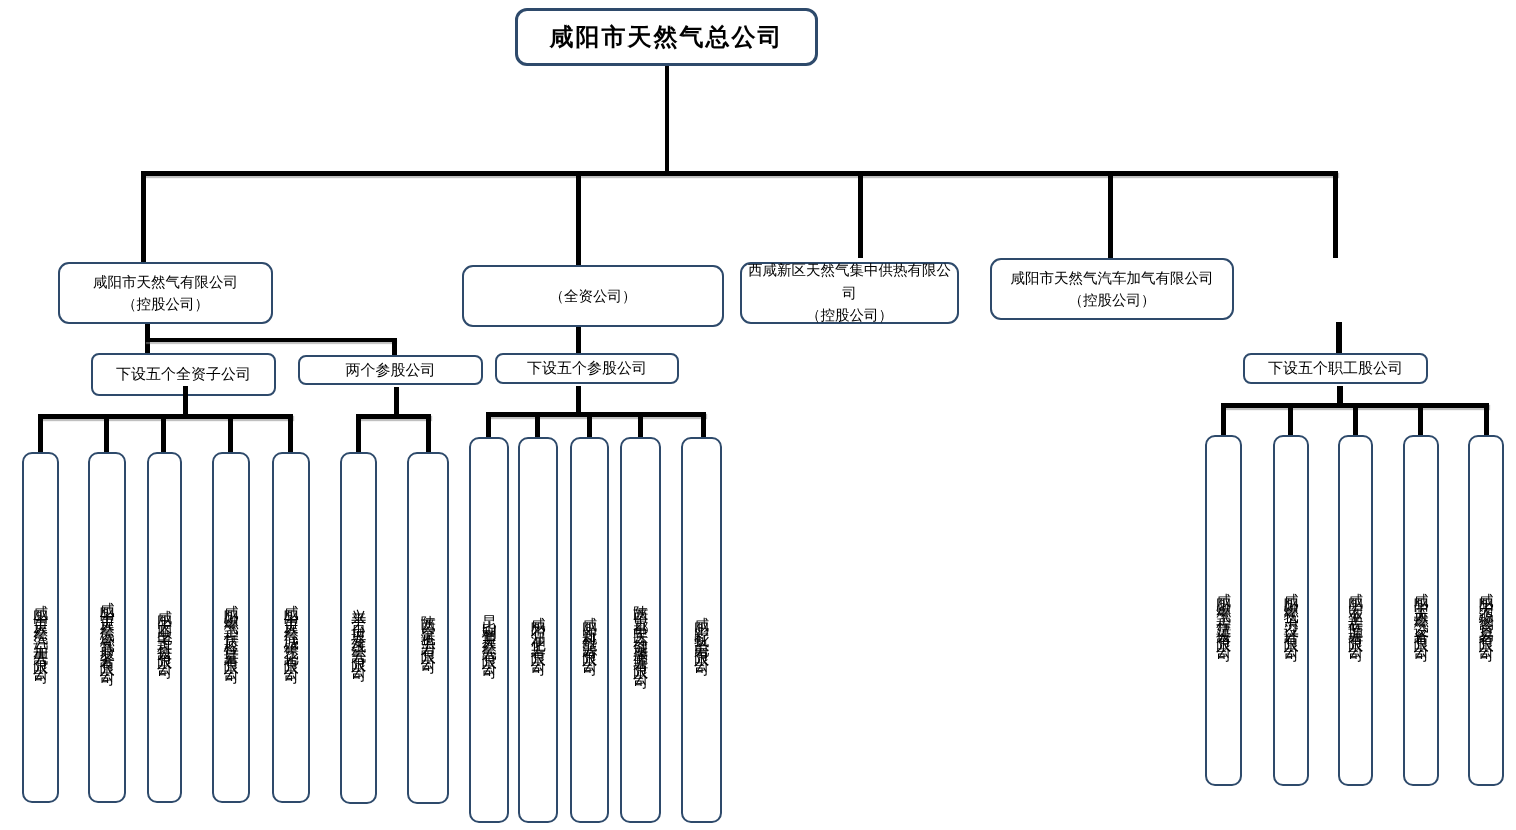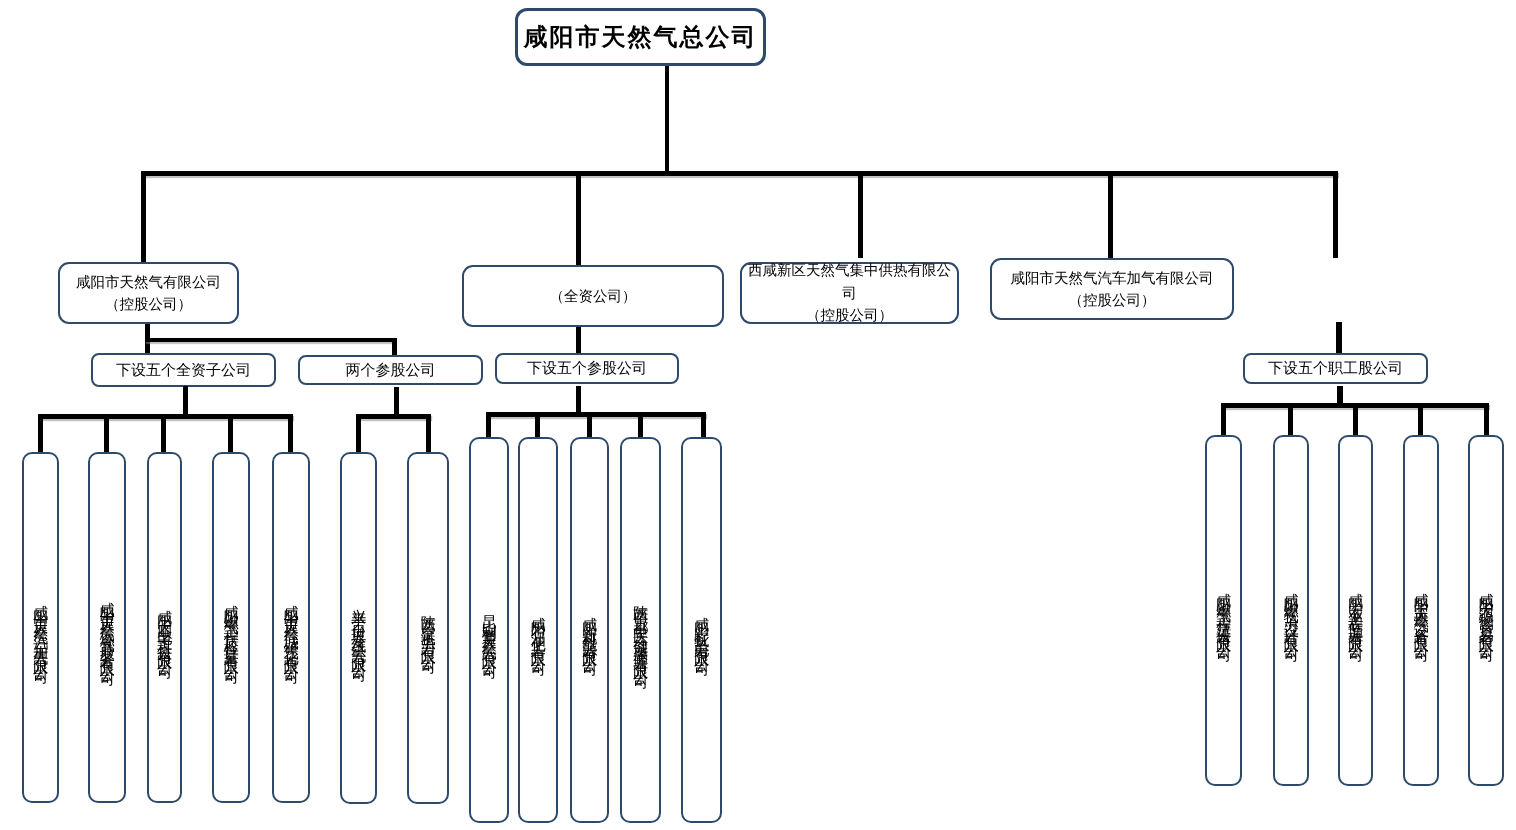--- a/index.html
+++ b/index.html
@@ -56,33 +56,33 @@
   }
   .shadow{
     box-shadow:1px 2px 1px rgba(140,140,140,0.55);
   }
 </style>
 </head>
 <body>
 
 <div class="stage">
 
-  <div class="box root" style="left:515px;top:8px;width:251px;height:58px">
+  <div class="box root" style="left:515px;top:8px;width:303px;height:58px">
     <span>咸阳市天然气总公司</span>
   </div>
 
   <div class="line" style="left:665px;top:66px;width:4px;height:108px"></div>
   <div class="line shadow" style="left:141px;top:171px;width:1197px;height:5px"></div>
   <div class="line" style="left:141px;top:171px;width:5px;height:91px"></div>
   <div class="line" style="left:576px;top:171px;width:5px;height:94px"></div>
   <div class="line" style="left:858px;top:171px;width:5px;height:87px"></div>
   <div class="line" style="left:1108px;top:171px;width:5px;height:87px"></div>
   <div class="line" style="left:1333px;top:171px;width:5px;height:87px"></div>
 
-  <div class="box l2" style="left:58px;top:262px;width:181px;height:62px">
+  <div class="box l2" style="left:58px;top:262px;width:215px;height:62px">
     <span>咸阳市天然气有限公司</span>
     <span>（控股公司）</span>
   </div>
   <div class="box l2" style="left:462px;top:265px;width:262px;height:62px">
     <span>（全资公司）</span>
   </div>
   <div class="box l2" style="left:740px;top:262px;width:219px;height:62px">
     <span>西咸新区天然气集中供热有限公司</span>
     <span>（控股公司）</span>
   </div>
@@ -90,21 +90,21 @@
     <span>咸阳市天然气汽车加气有限公司</span>
     <span>（控股公司）</span>
   </div>
 
   <div class="line" style="left:145px;top:324px;width:5px;height:30px"></div>
   <div class="line shadow" style="left:145px;top:338px;width:251px;height:4px"></div>
   <div class="line" style="left:392px;top:338px;width:5px;height:18px"></div>
   <div class="line" style="left:576px;top:327px;width:5px;height:27px"></div>
   <div class="line" style="left:1336px;top:322px;width:6px;height:32px"></div>
 
-  <div class="box glabel" style="left:91px;top:353px;width:185px;height:34px">
+  <div class="box glabel" style="left:91px;top:353px;width:185px;height:43px">
     <span>下设五个全资子公司</span>
   </div>
   <div class="box glabel" style="left:298px;top:355px;width:185px;height:30px">
     <span>两个参股公司</span>
   </div>
   <div class="box glabel" style="left:1243px;top:353px;width:185px;height:31px">
     <span>下设五个职工股公司</span>
   </div>
   <div class="box glabel" style="left:495px;top:353px;width:184px;height:31px">
     <span>下设五个参股公司</span>

